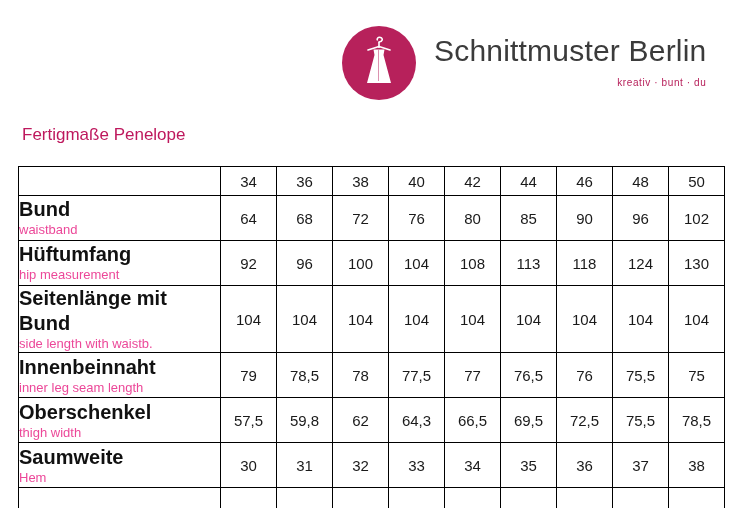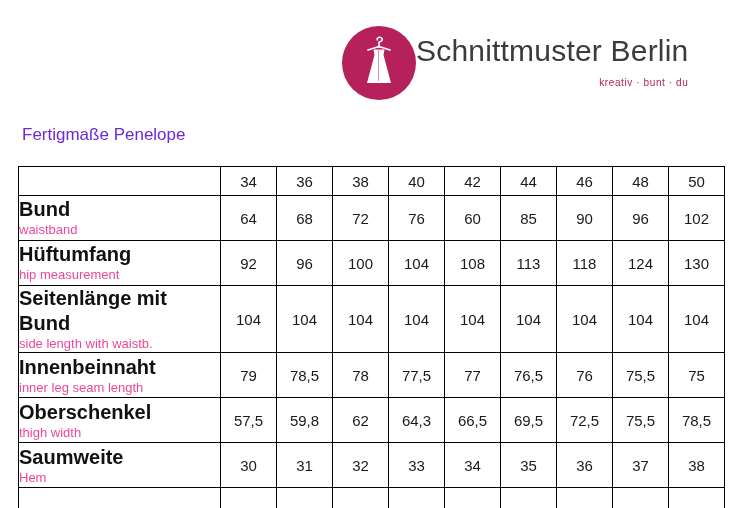--- a/index.html
+++ b/index.html
@@ -32,20 +32,21 @@
     position: relative;
     flex: 0 0 auto;
     margin-top: 2px;
   }
   .logo-mark svg {
     position: absolute;
     left: 0;
     top: 0;
   }
   .logo-text {
+    margin-left: 18px;
     padding-top: 10px;
   }
   .brand-name {
     font-size: 30px;
     color: #3b3b3b;
     letter-spacing: 0.2px;
     line-height: 1.1;
     white-space: nowrap;
   }
   .brand-tag {
@@ -56,21 +57,21 @@
     letter-spacing: 0.6px;
     white-space: nowrap;
   }
 
   
   .doc-title {
     position: absolute;
     left: 22px;
     top: 125px;
     font-size: 17px;
-    color: #6d28d9;
+    color: #be185d;
     text-align: right;
   }
 
   
   .table-wrap {
     position: absolute;
     left: 18px;
     top: 166px;
     width: 706px;
   }
@@ -176,21 +177,21 @@
 
       <tr>
         <td class="label">
           <span class="de">Bund</span>
           <span class="en">waistband</span>
         </td>
         <td class="val">64</td>
         <td class="val">68</td>
         <td class="val">72</td>
         <td class="val">76</td>
-        <td class="val">60</td>
+        <td class="val">80</td>
         <td class="val">85</td>
         <td class="val">90</td>
         <td class="val">96</td>
         <td class="val">102</td>
       </tr>
 
       <tr>
         <td class="label">
           <span class="de">Hüftumfang</span>
           <span class="en">hip measurement</span>

